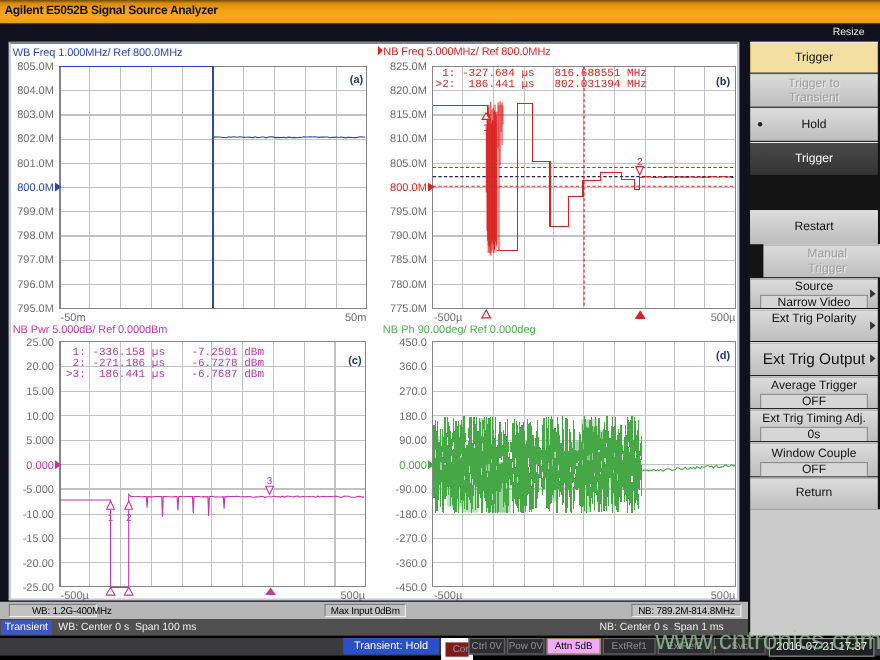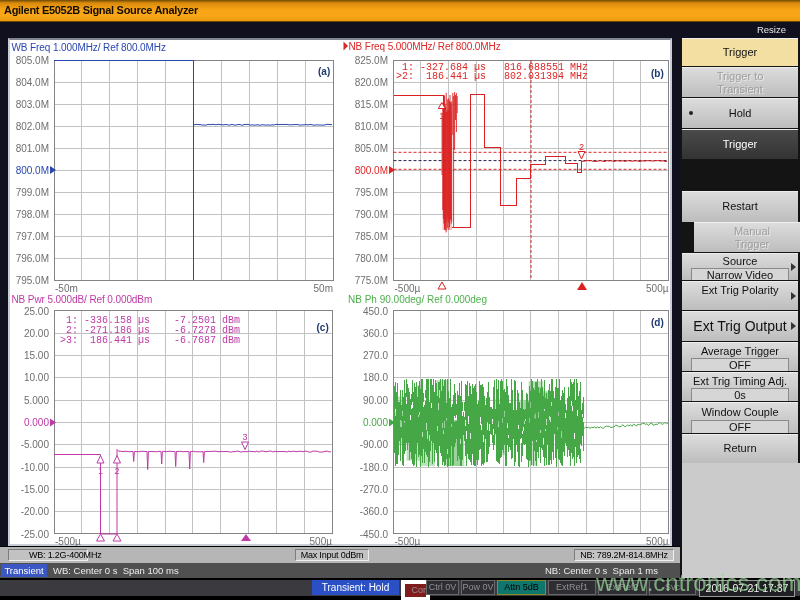--- a/index.html
+++ b/index.html
@@ -211,20 +211,20 @@
       <div style="position:absolute;left:1px;top:1px;width:46px;height:13px;background:#3a57c4;color:#fff;font-size:9.5px;text-align:center;line-height:13px;">Transient</div>
       <div style="position:absolute;left:53px;top:1px;line-height:13px;">WB: Center 0 s&nbsp;&nbsp;Span 100 ms</div>
       <div style="position:absolute;left:545px;top:1px;line-height:13px;">NB: Center 0 s&nbsp;&nbsp;Span 1 ms</div>
     </div>
 <div style="position:absolute;left:0;top:578px;width:800px;height:22px;background:#000;padding-left:24px;">
       <div style="position:absolute;left:0;top:2px;width:800px;height:16px;background:#3b3b3f;"></div>
       <div style="position:absolute;left:312px;top:2px;width:87px;height:15px;background:#2b4fc4;color:#fff;font-size:10px;line-height:15px;text-align:center;">Transient: Hold</div>
       <div style="position:absolute;left:401px;top:2px;width:21px;height:13px;background:#7f1d1d;border:4px solid #ffffff;color:#909094;font-size:9px;line-height:13px;text-align:right;">Cor</div>
       <div style="position:absolute;left:426px;top:2px;width:31px;height:13px;background:#2e2e32;border:1px solid #66666a;color:#909094;font-size:9px;line-height:13px;text-align:center;">Ctrl&nbsp;0V</div>
       <div style="position:absolute;left:461px;top:2px;width:32px;height:13px;background:#2e2e32;border:1px solid #66666a;color:#909094;font-size:9px;line-height:13px;text-align:center;">Pow&nbsp;0V</div>
-      <div style="position:absolute;left:497px;top:2px;width:47px;height:13px;background:#0f766e;border:1px solid #8a8a20;color:#000;font-size:9px;line-height:13px;text-align:center;">Attn 5dB</div>
+      <div style="position:absolute;left:497px;top:2px;width:47px;height:13px;background:#f0abfc;border:1px solid #8a8a20;color:#000;font-size:9px;line-height:13px;text-align:center;">Attn 5dB</div>
       <div style="position:absolute;left:548px;top:2px;width:46px;height:13px;background:#2e2e32;border:1px solid #66666a;color:#909094;font-size:9px;line-height:13px;text-align:center;">ExtRef1</div>
       <div style="position:absolute;left:598px;top:2px;width:47px;height:13px;background:#2e2e32;border:1px solid #66666a;color:#909094;font-size:9px;line-height:13px;text-align:center;">ExtRef2</div>
       <div style="position:absolute;left:649px;top:2px;width:45px;height:13px;background:#2e2e32;border:1px solid #66666a;color:#909094;font-size:9px;line-height:13px;text-align:center;">Svc</div>
       <div style="position:absolute;left:699px;top:2px;width:94px;height:15px;background:#202024;border:1px solid #9a9a9a;color:#f0f0f0;font-size:10.5px;line-height:15px;text-align:center;">2016-07-21 17:37</div>
     </div>
   <div style="position:absolute;left:596px;top:569px;font-size:24px;font-weight:normal;color:rgba(152,214,152,0.72);white-space:nowrap;z-index:50;letter-spacing:0px;">www.cntronics.com</div>
 </div>
 
 </body></html>

